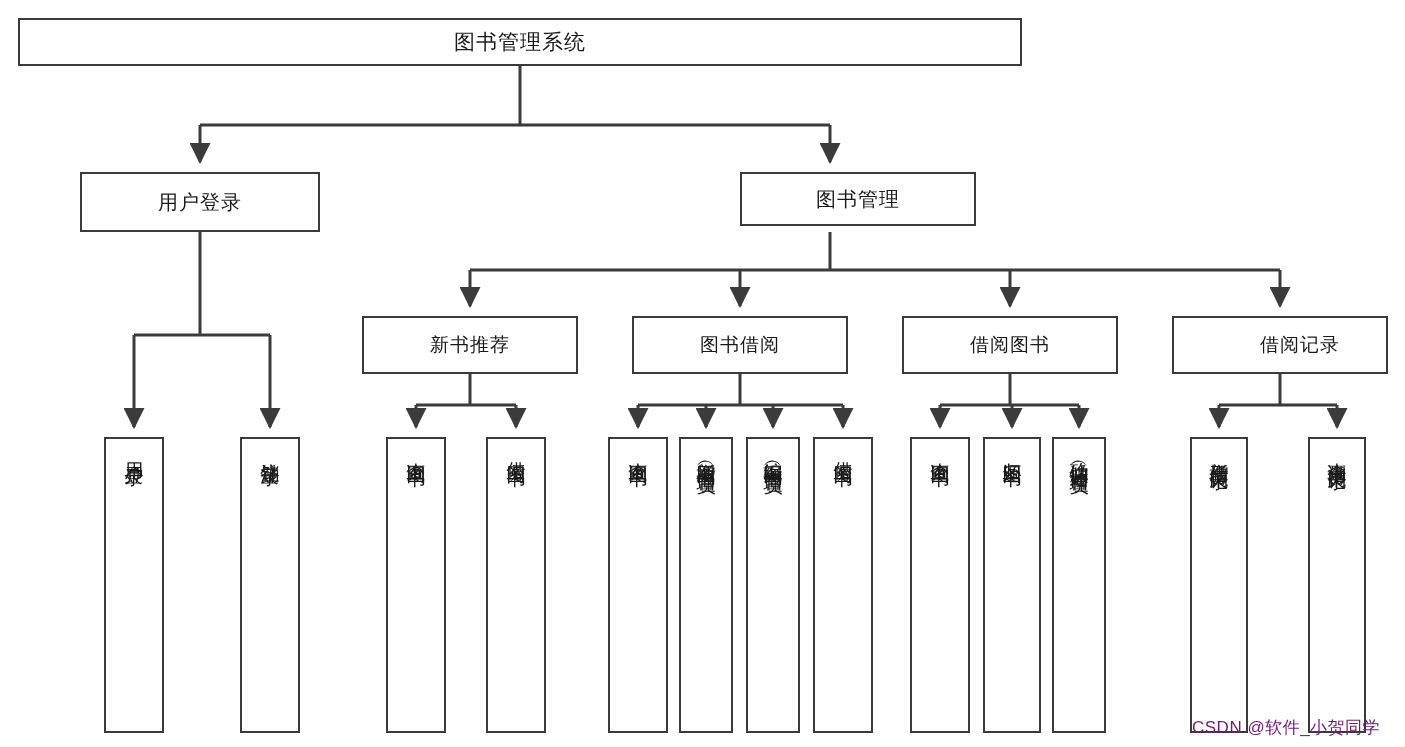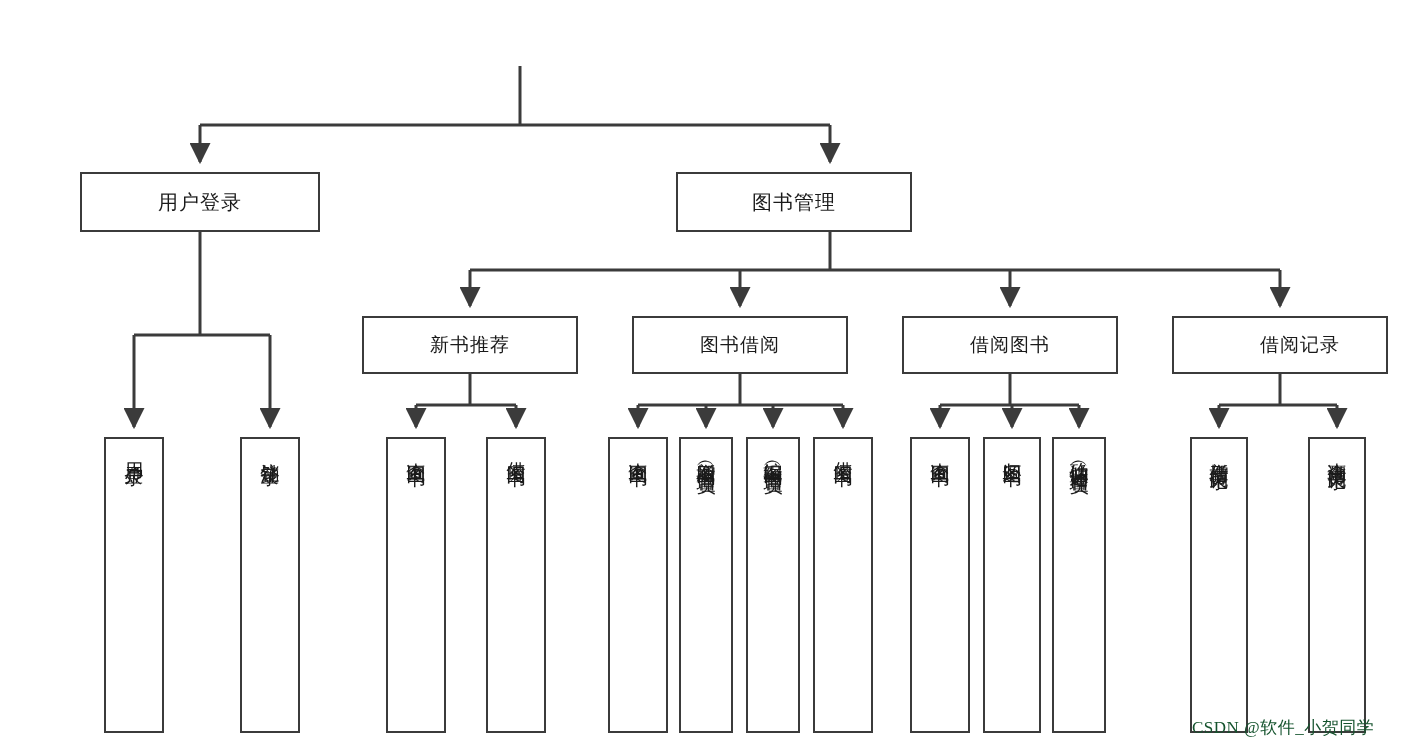--- a/index.html
+++ b/index.html
@@ -57,24 +57,23 @@
     line-height: 1.05;
     white-space: nowrap;
   }
   .htext {
     white-space: nowrap;
     letter-spacing: 1px;
   }
   .watermark {
     position: absolute;
     font-size: 17px;
-    color: #14532d;
+    color: #701a75;
     white-space: nowrap;
     letter-spacing: 0.5px;
-    font-family: Liberation Serif, serif;
   }
 </style>
 </head>
 <body>
 
 <div id="canvas">
 
   <svg id="edges" viewBox="0 0 1405 747" xmlns="http://www.w3.org/2000/svg">
     <defs>
       <marker id="arrow" viewBox="0 0 10 10" refX="9" refY="5" markerWidth="7" markerHeight="7" orient="auto-start-reverse">
@@ -118,25 +117,28 @@
       <path d="M 1012 405 L 1012 427" marker-end="url(#arrow)"></path>
       <path d="M 1079 405 L 1079 427" marker-end="url(#arrow)"></path>
 
       <path d="M 1280 374 L 1280 405"></path>
       <path d="M 1219 405 L 1337 405"></path>
       <path d="M 1219 405 L 1219 427" marker-end="url(#arrow)"></path>
       <path d="M 1337 405 L 1337 427" marker-end="url(#arrow)"></path>
     </g>
   </svg>
 
+  <div class="node root" style="left:18px; top:18px; width:1004px; height:48px;">
+    <span class="htext">图书管理系统</span>
+  </div>
 
   <div class="node lvl1" style="left:80px; top:172px; width:240px; height:60px;">
     <span class="htext">用户登录</span>
   </div>
-  <div class="node lvl1" style="left:676px; top:172px; width:236px; height:60px;">
+  <div class="node lvl1" style="left:740px; top:172px; width:236px; height:54px;">
     <span class="htext">图书管理</span>
   </div>
 
   <div class="node lvl2" style="left:632px; top:316px; width:216px; height:58px;">
     <span class="htext">图书借阅</span>
   </div>
   <div class="node lvl2" style="left:362px; top:316px; width:216px; height:58px;">
     <span class="htext">新书推荐</span>
   </div>
   <div class="node lvl2" style="left:902px; top:316px; width:216px; height:58px;">

